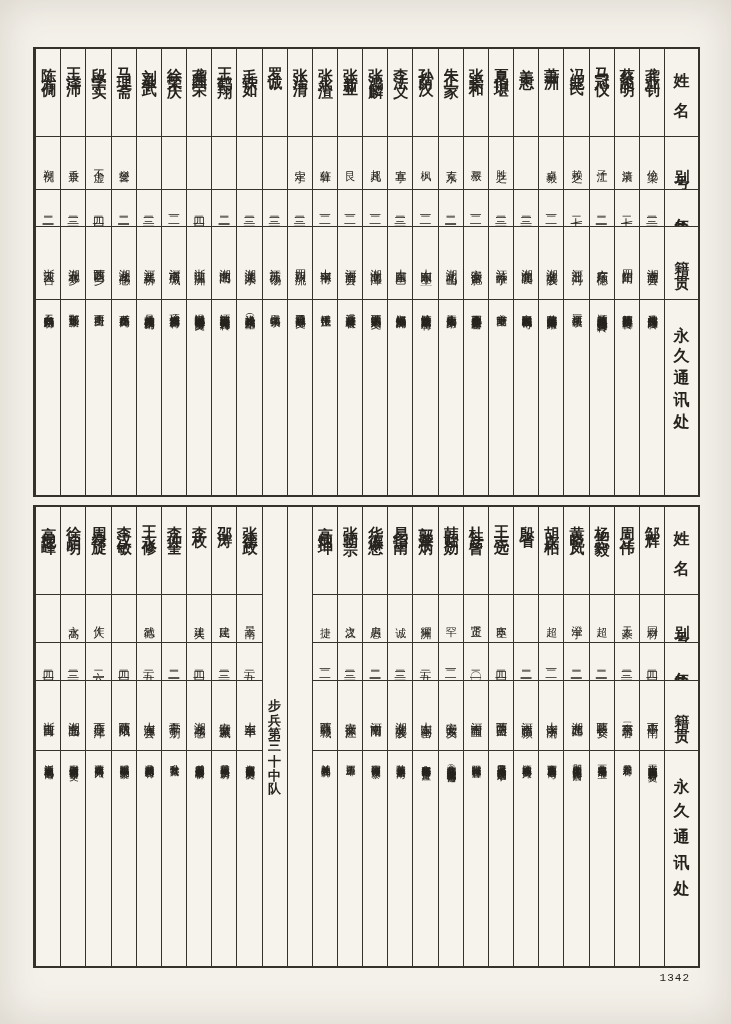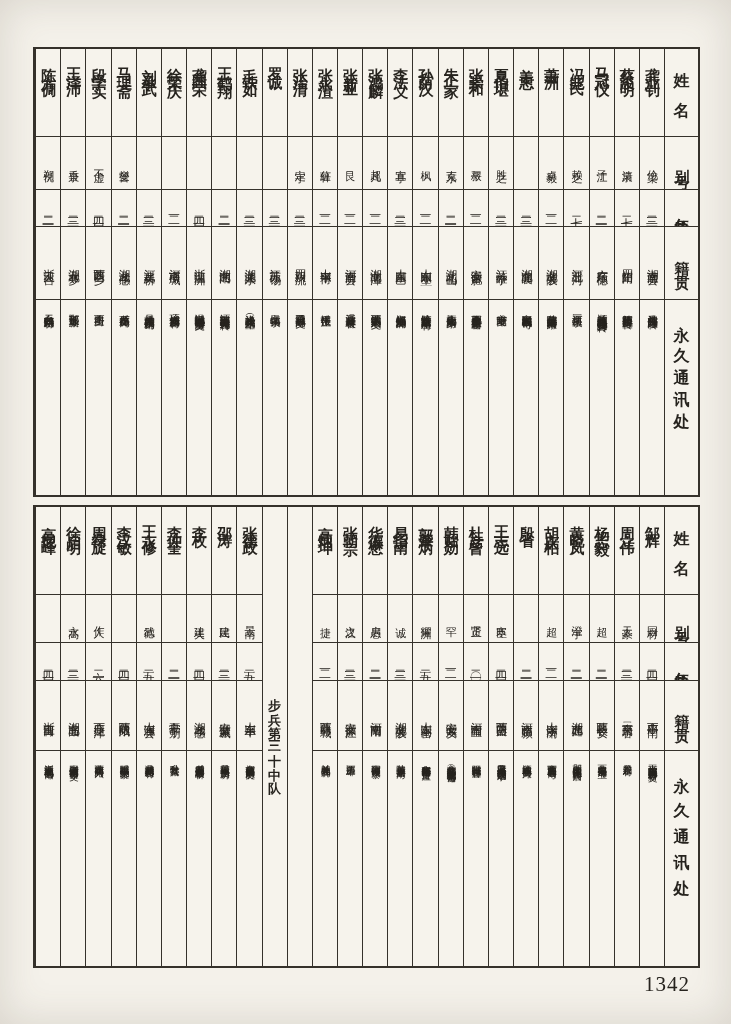--- a/index.html
+++ b/index.html
@@ -50,22 +50,22 @@
   .t-alias  { font-size:11px; letter-spacing:2px; margin:auto; }
   .t-age    { font-size:12px; letter-spacing:1px; margin:auto; }
   .t-native { font-size:11.5px; letter-spacing:1.5px; margin:auto; }
   .t-addr   { font-size:10.5px; letter-spacing:.5px; margin:6px auto 0; }
   .bt .t-addr { font-size:9.5px; }
   
   .col.full { justify-content:center; }
   .t-unit { font-size:13px; letter-spacing:14px; margin:auto; font-weight:bold; }
   .page-number {
     position:absolute; top:972px; right:41px;
-    font-size:21px; letter-spacing:1px; color:#26231e;
-    font-family:Liberation Serif, serif;
+    font-size:11px; letter-spacing:1px; color:#26231e;
+    font-family:Liberation Mono, monospace;
   }
 </style>
 </head>
 <body>
 
 <div class="page">
 
   <div class="dir-table tt">
     <div class="col hdr">
       <div class="cell r-name">

